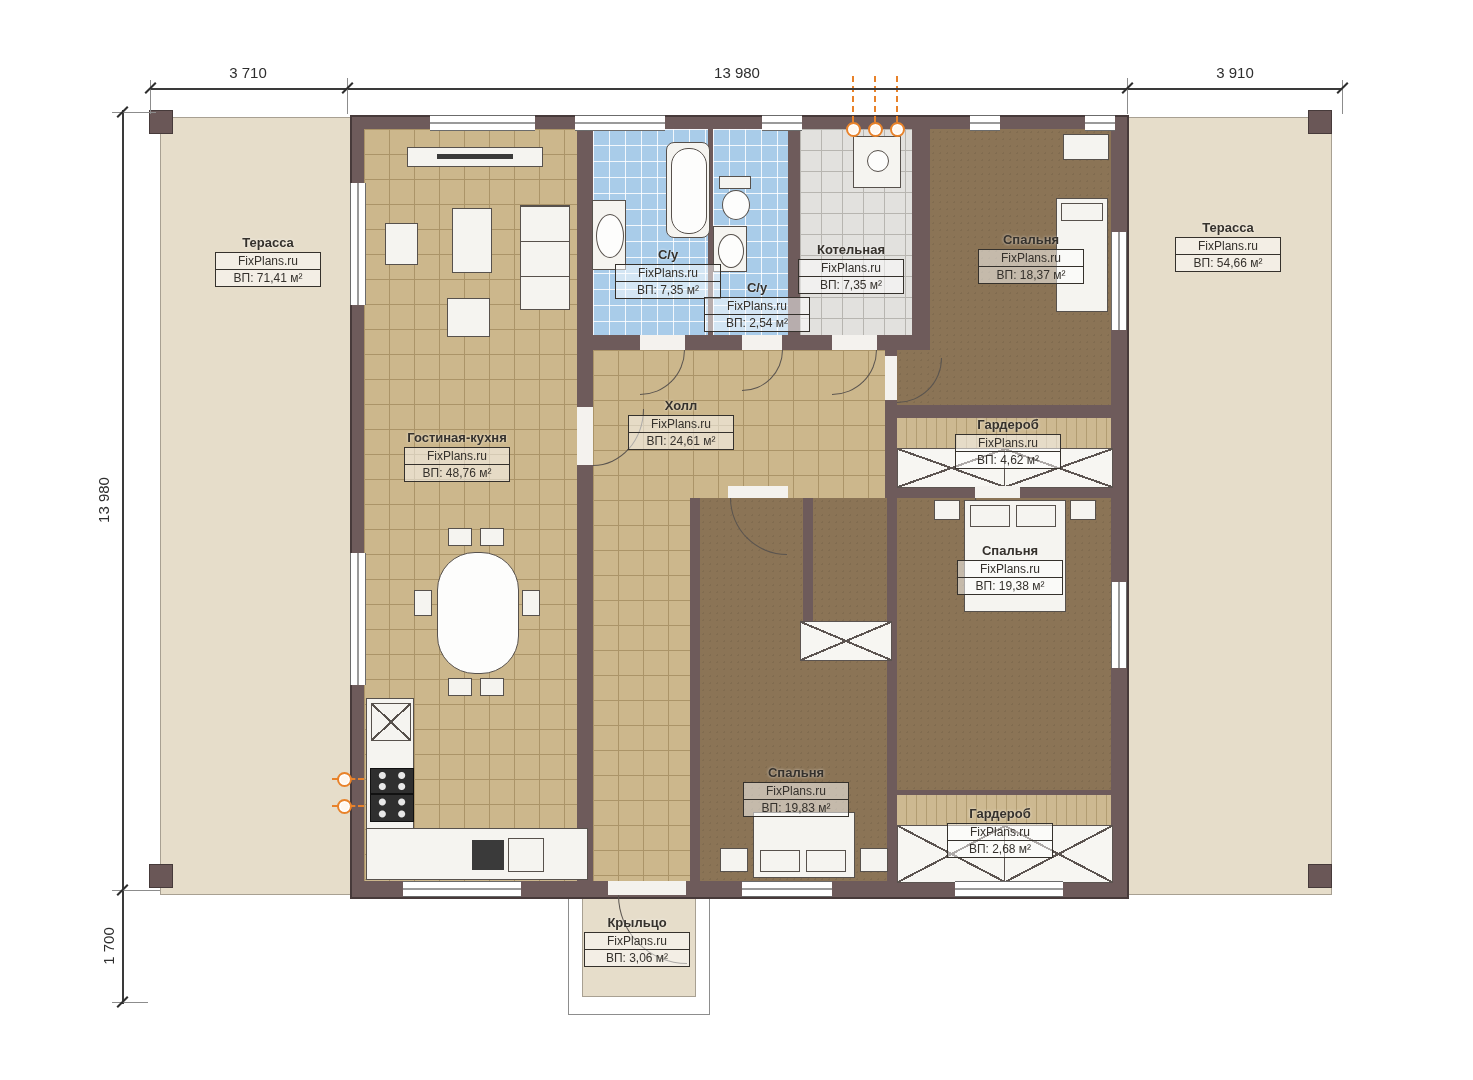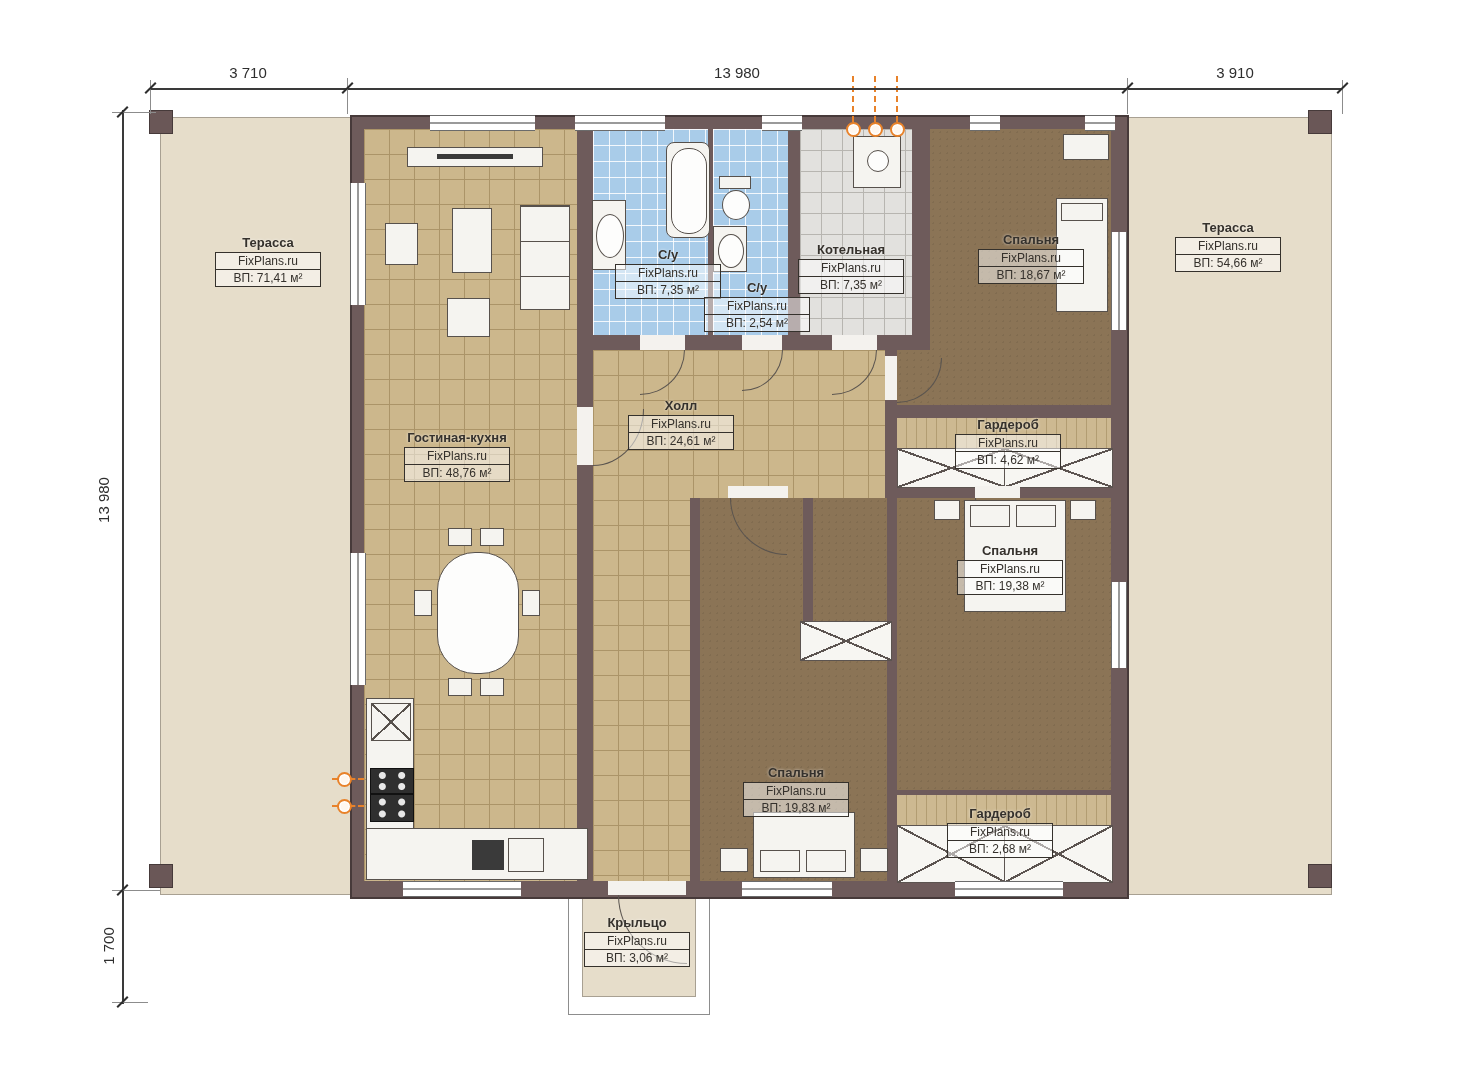--- a/index.html
+++ b/index.html
@@ -244,21 +244,21 @@
       <div class="area">ВП: 2,54 м²</div></div>
   </div>
   <div class="room-label" style="left:851px;top:242px;">
     <div class="rname">Котельная</div>
     <div class="lbox"><div class="brand">FixPlans.ru</div>
       <div class="area">ВП: 7,35 м²</div></div>
   </div>
   <div class="room-label" style="left:1031px;top:232px;">
     <div class="rname">Спальня</div>
     <div class="lbox"><div class="brand">FixPlans.ru</div>
-      <div class="area">ВП: 18,67 м²</div></div>
+      <div class="area">ВП: 18,37 м²</div></div>
   </div>
   <div class="room-label" style="left:1228px;top:220px;">
     <div class="rname">Терасса</div>
     <div class="lbox"><div class="brand">FixPlans.ru</div>
       <div class="area">ВП: 54,66 м²</div></div>
   </div>
   <div class="room-label" style="left:681px;top:398px;">
     <div class="rname">Холл</div>
     <div class="lbox"><div class="brand">FixPlans.ru</div>
       <div class="area">ВП: 24,61 м²</div></div>

